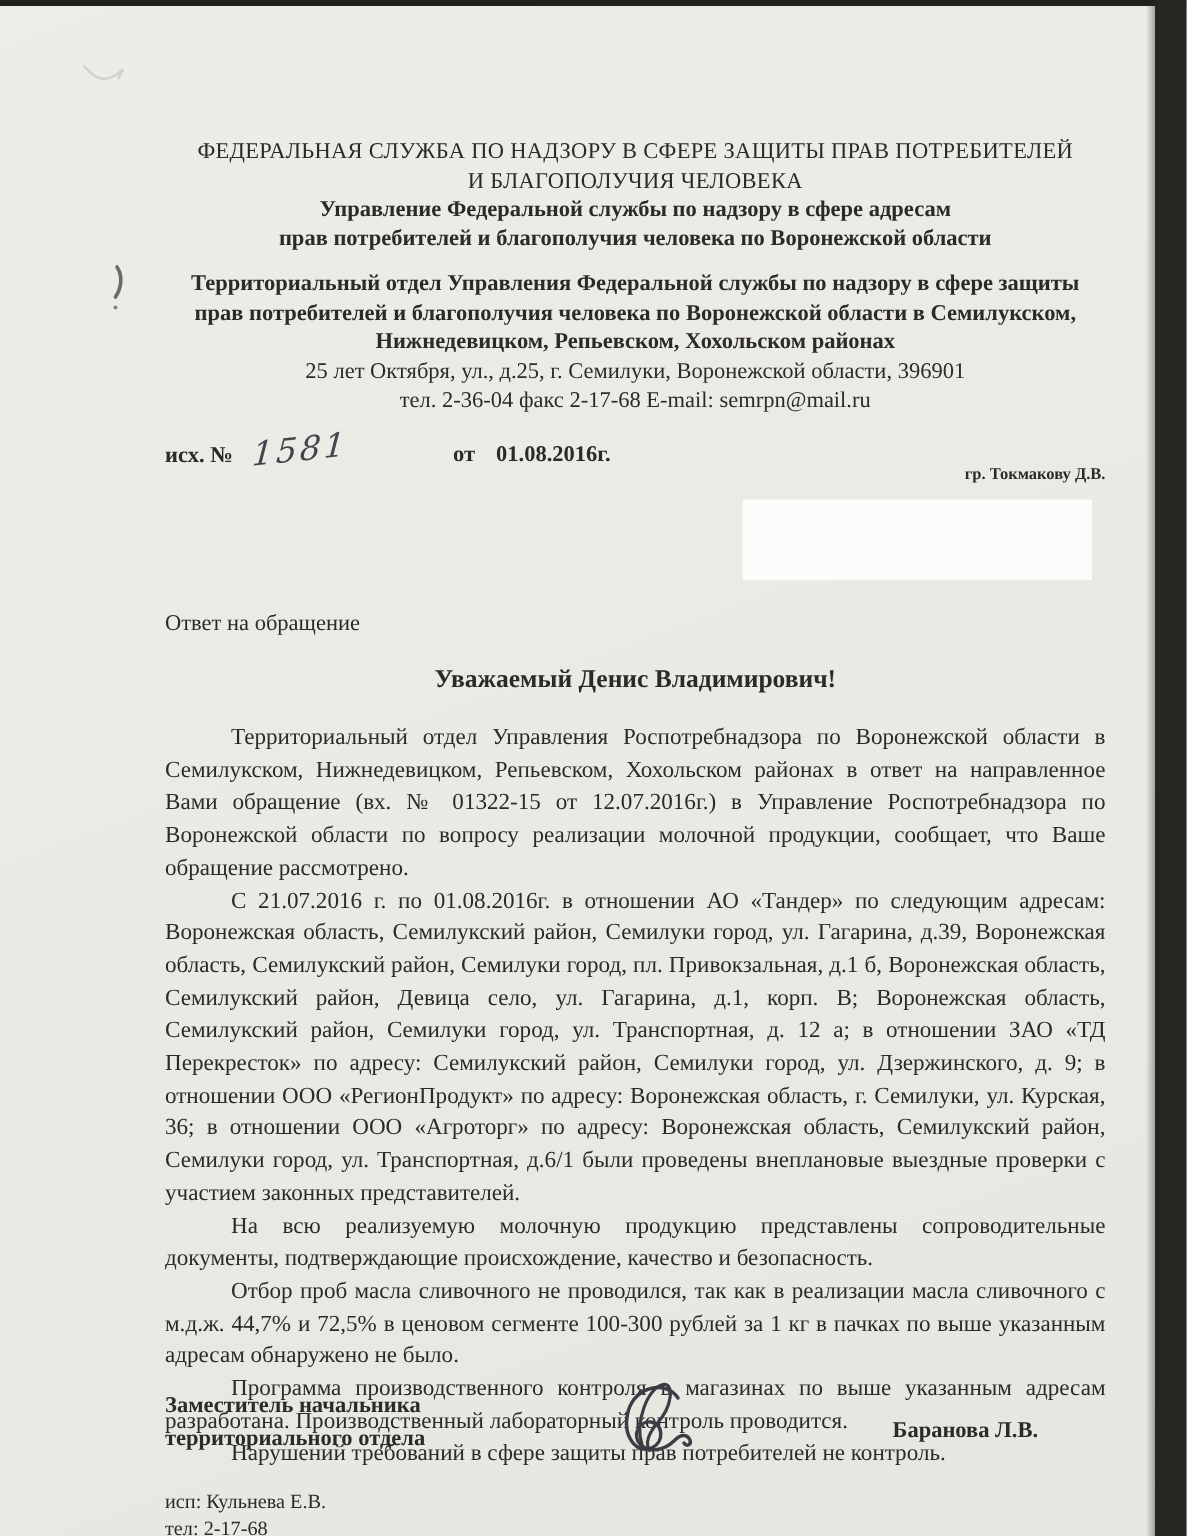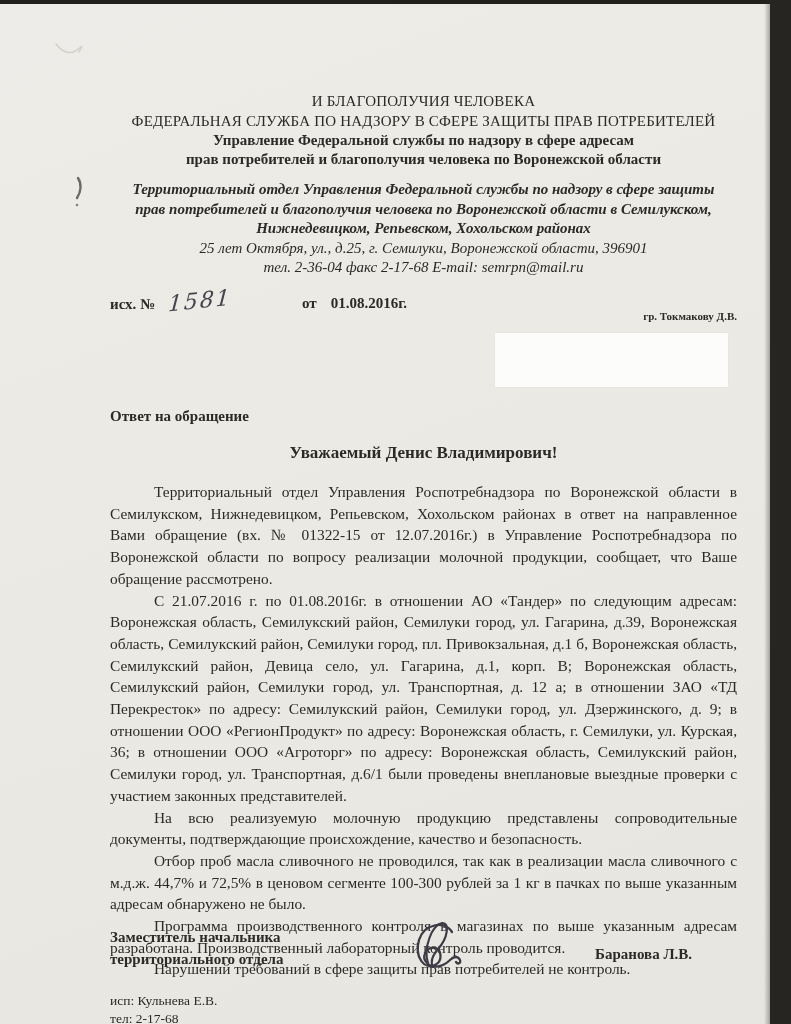--- a/index.html
+++ b/index.html
@@ -18,21 +18,21 @@
   .scan-right-bar{position:absolute;top:0;right:0;width:21px;height:1024px;background:#262522;}
   .scan-right-soft{position:absolute;top:0;right:21px;width:6px;height:1024px;
     background:linear-gradient(to right,rgba(38,37,34,0),rgba(38,37,34,.35));}
   .ink-mark{position:absolute;left:72px;top:176px;opacity:.8;}
   .pencil-mark{position:absolute;left:52px;top:36px;opacity:.45;}
 
   
   .doc-header{position:absolute;top:92px;left:110px;width:627px;text-align:center;}
   .org-line{font-size:15px;line-height:19.5px;letter-spacing:.2px;}
   .mgmt-line{font-size:15px;line-height:19px;font-weight:700;}
-  .terr-block{margin-top:11px;font-style:italic;}
+  .terr-block{margin-top:11px;}
   .terr-line{font-size:15px;line-height:19.5px;font-weight:700;}
   .addr-line{font-size:15px;line-height:19px;}
 
   
   .ref-line{position:absolute;top:295px;left:110px;width:627px;height:34px;}
   .ref-label{font-weight:700;font-size:15px;}
   .ref-number{
     position:absolute;left:58px;top:-7px;
     font-family:"DejaVu Serif",serif;font-style:italic;
     font-size:22px;color:#45434c;
@@ -41,21 +41,21 @@
   }
   .ref-date{position:absolute;left:192px;top:0;font-weight:700;font-size:15px;text-align:right;}
   .ref-date .gap{display:inline-block;width:14px;}
 
   .recipient{position:absolute;top:310px;left:110px;width:627px;
     text-align:right;font-weight:700;font-size:11px;}
 
   .redaction-box{position:absolute;left:495px;top:333px;width:233px;height:54px;
     background:#fcfcfb;box-shadow:0 0 2px rgba(0,0,0,.05);}
 
-  .subject{position:absolute;top:408px;left:110px;font-weight:700;font-size:15px;}
+  .subject{position:absolute;top:408px;left:110px;font-weight:400;font-size:15px;}
   .salutation{position:absolute;top:443px;left:110px;width:627px;
     text-align:center;font-weight:700;font-size:17px;}
 
   
   .body-text{position:absolute;top:481px;left:110px;width:627px;}
   .body-text p{
     margin:0;font-size:15.4px;line-height:21.7px;
     text-align:justify;text-indent:44px;
   }
 
@@ -79,22 +79,22 @@
 
   <svg class="pencil-mark" width="40" height="24" viewBox="0 0 40 24">
     <path d="M4,8 C12,18 20,20 30,10 L27,16" fill="none" stroke="#b4b1aa" stroke-width="1.6" stroke-linecap="round"></path>
   </svg>
   <svg class="ink-mark" width="14" height="34" viewBox="0 0 14 34">
     <path d="M6,2 C10,8 9,16 5,22" fill="none" stroke="#4e4c46" stroke-width="2.4" stroke-linecap="round"></path>
     <circle cx="5" cy="29" r="1.3" fill="#6a675f"></circle>
   </svg>
 
   <div class="doc-header">
+    <div class="org-line">ФЕДЕРАЛЬНАЯ СЛУЖБА ПО НАДЗОРУ В СФЕРЕ ЗАЩИТЫ ПРАВ ПОТРЕБИТЕЛЕЙ</div>
     <div class="org-line">И БЛАГОПОЛУЧИЯ ЧЕЛОВЕКА</div>
-    <div class="org-line">ФЕДЕРАЛЬНАЯ СЛУЖБА ПО НАДЗОРУ В СФЕРЕ ЗАЩИТЫ ПРАВ ПОТРЕБИТЕЛЕЙ</div>
     <div class="mgmt-line">Управление  Федеральной службы по надзору в сфере  адресам</div>
     <div class="mgmt-line">прав потребителей и благополучия человека по Воронежской области</div>
     <div class="terr-block">
       <div class="terr-line">Территориальный отдел  Управления Федеральной службы по надзору в сфере  защиты</div>
       <div class="terr-line">прав потребителей и благополучия человека по Воронежской области в Семилукском,</div>
       <div class="terr-line">Нижнедевицком, Репьевском, Хохольском  районах</div>
       <div class="addr-line">25 лет Октября,  ул., д.25, г. Семилуки, Воронежской области, 396901</div>
       <div class="addr-line">тел. 2-36-04  факс 2-17-68  E-mail: semrpn@mail.ru</div>
     </div>
   </div>

